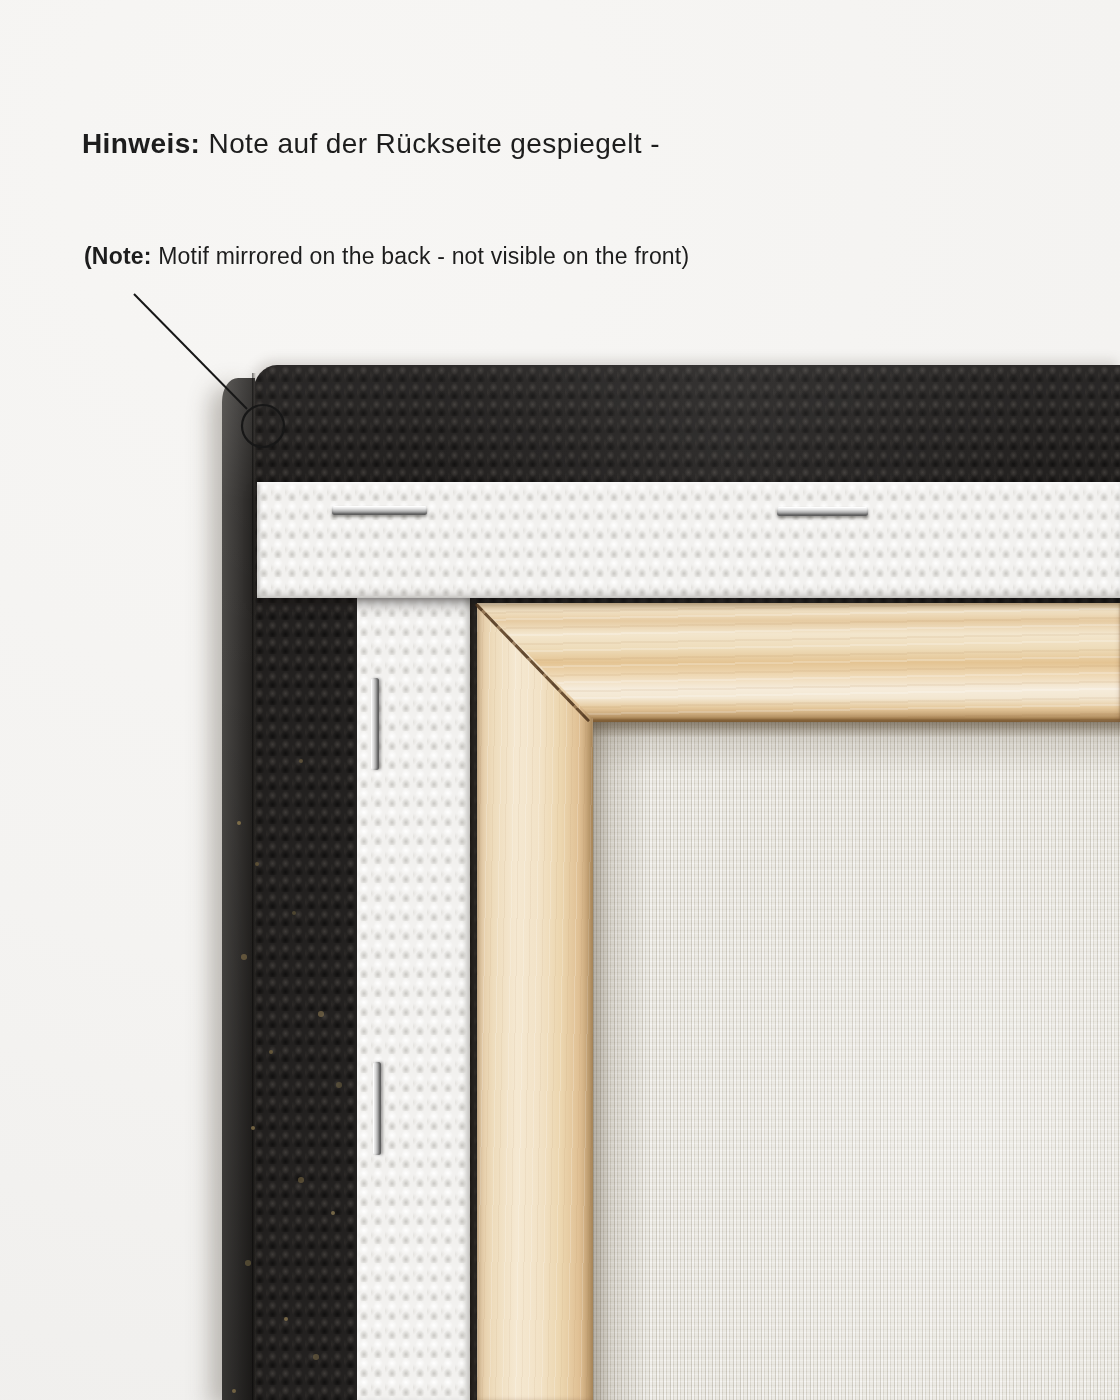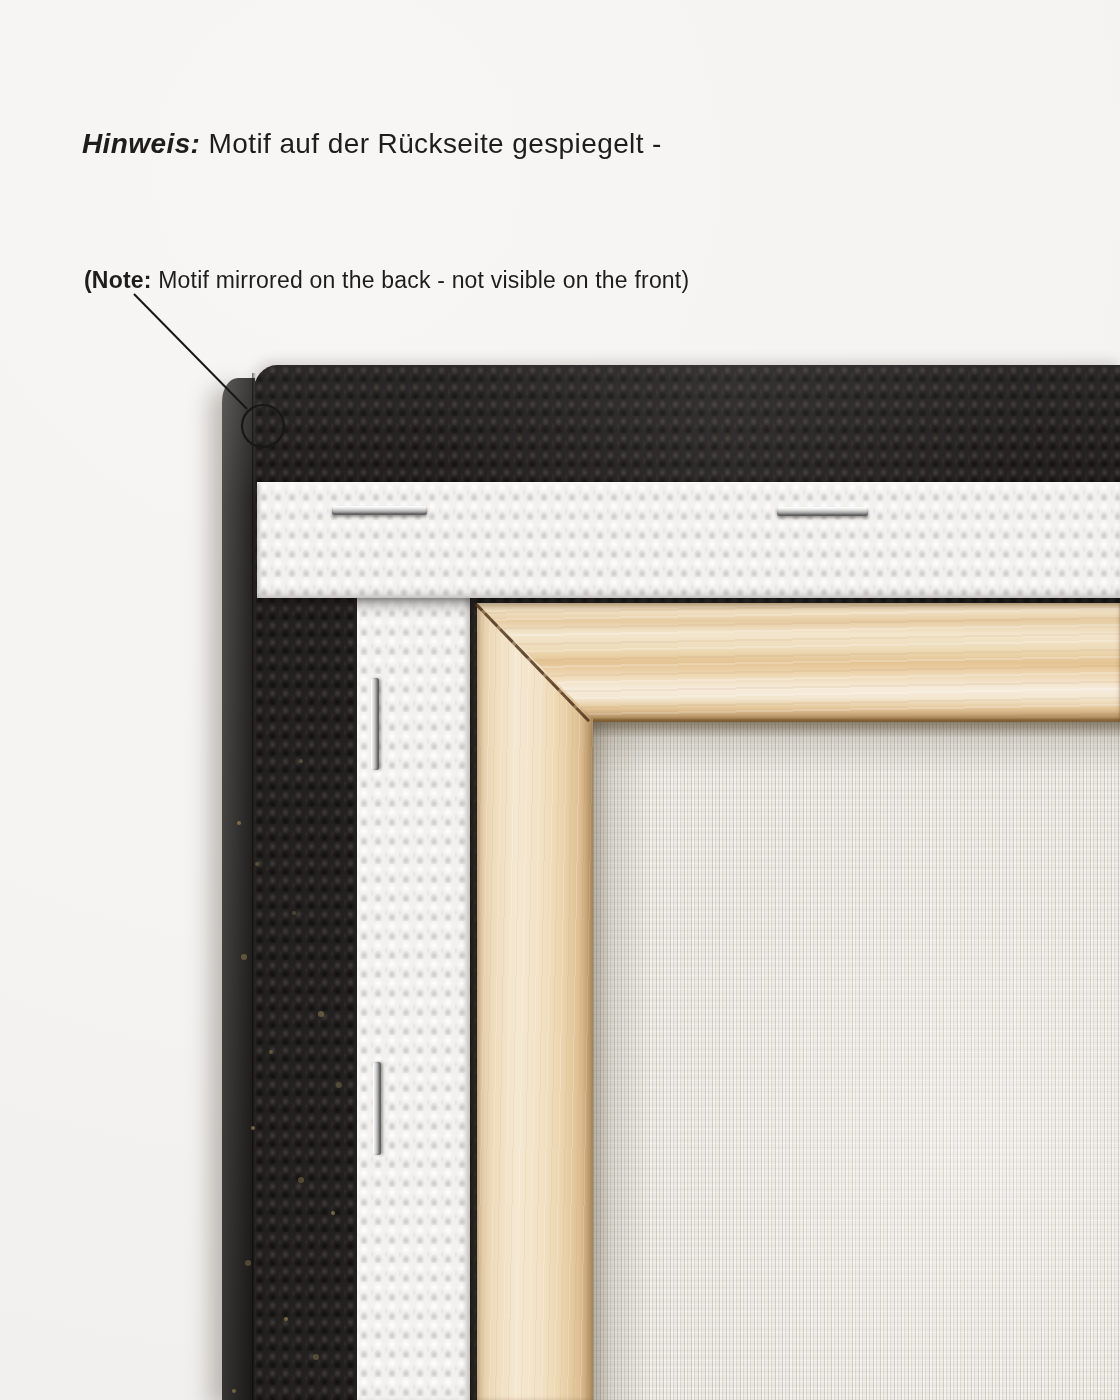--- a/index.html
+++ b/index.html
@@ -6,24 +6,24 @@
   .stage{
     position:relative;width:1120px;height:1400px;overflow:hidden;
     background:radial-gradient(circle at 30% 12%, #f7f6f4 0%, #f4f3f1 55%, #efeeec 100%);
     font-family:"Liberation Sans", sans-serif;
   }
   
   .note-de{
     position:absolute;left:82px;top:124px;
     font-size:28px;line-height:39px;letter-spacing:.4px;color:#1d1d1d;
   }
-  .note-de b{font-weight:700;font-style:italic;}
+  .note-de b{font-weight:700;}
   .note-en{
     position:absolute;left:84px;top:241px;
-    font-size:23px;line-height:30px;letter-spacing:.2px;color:#1d1d1d;margin-top:24px;
+    font-size:23px;line-height:30px;letter-spacing:.2px;color:#1d1d1d;
   }
   .note-en b{font-weight:700;}
 
   
   .canvas-root{position:absolute;left:222px;top:365px;width:898px;height:1035px;}
 
   
   .back-face{
     position:absolute;left:31px;top:0;right:0;bottom:0;z-index:1;
     border-top-left-radius:24px 28px;
@@ -173,21 +173,21 @@
   }
   
   .annotation{position:absolute;inset:0;z-index:40;pointer-events:none;}
 </style>
 </head>
 <body>
 
 <div class="stage">
 
   <div class="note-de">
-    <div><b>Hinweis:</b><span> Motif auf der Rückseite gespiegelt -</span></div>
+    <div><b>Hinweis:</b><span> Note auf der Rückseite gespiegelt -</span></div>
   </div>
   <div class="note-en">
     <b>(Note:</b><span> Motif mirrored on the back - not visible on the front)</span>
   </div>
 
   <div class="canvas-root">
     <div class="back-face"></div>
     <div class="side-edge"></div>
     <div class="side-seam"></div>
     <div class="paint-speckles"></div>

